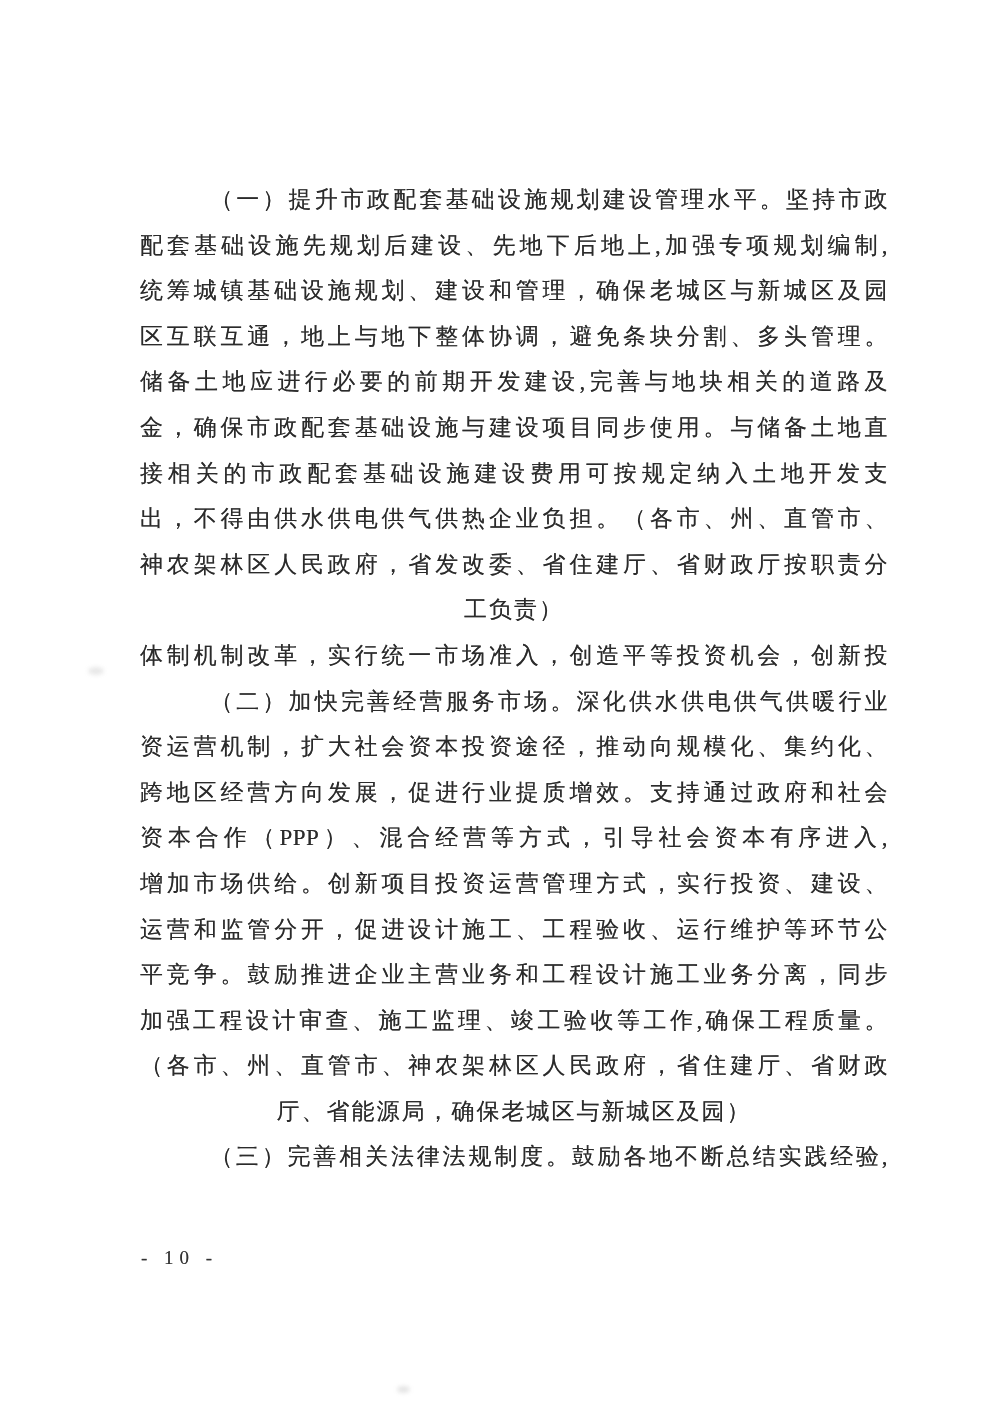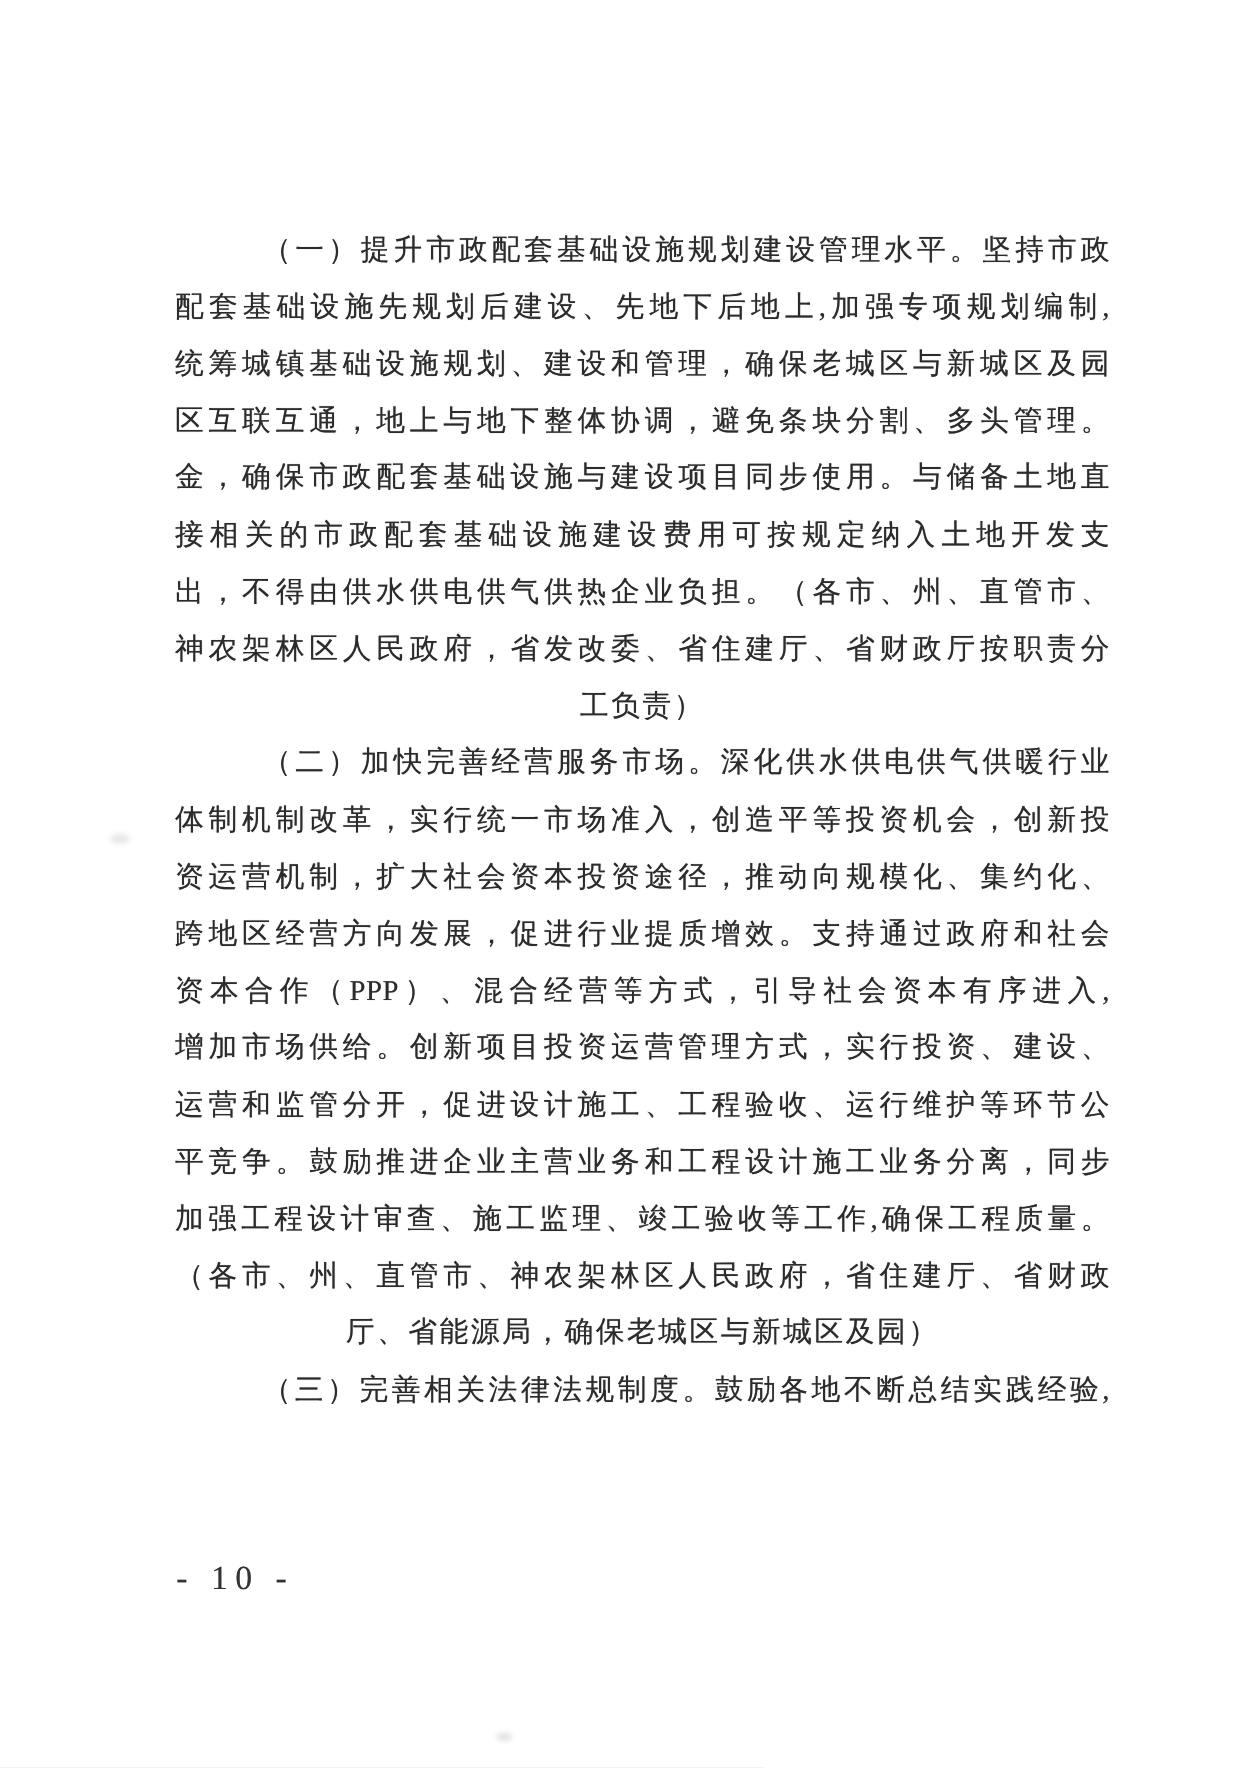--- a/index.html
+++ b/index.html
@@ -41,21 +41,21 @@
     padding-left: 70px;
   }
   .plain {
     text-align: center;
     letter-spacing: 2px;
   }
   .page-num {
     position: absolute;
     left: 141px;
     top: 1247px;
-    font-size: 27px;
+    font-size: 19px;
     letter-spacing: 6px;
     color: #333333;
     text-shadow: 0 0 0.5px rgba(45, 45, 45, 0.6);
   }
   
   .smudge {
     position: absolute;
     border-radius: 50%;
     filter: blur(2px);
   }
@@ -77,27 +77,28 @@
 </head>
 <body>
 
 <div class="page">
 
   <div class="text-block">
     <p class="ln ind just">（一）提升市政配套基础设施规划建设管理水平。坚持市政</p>
     <p class="ln just">配套基础设施先规划后建设、先地下后地上,加强专项规划编制,</p>
     <p class="ln just">统筹城镇基础设施规划、建设和管理，确保老城区与新城区及园</p>
     <p class="ln just">区互联互通，地上与地下整体协调，避免条块分割、多头管理。</p>
+    <p class="ln just">储备土地应进行必要的前期开发建设,完善与地块相关的道路及</p>
     <p class="ln just">金，确保市政配套基础设施与建设项目同步使用。与储备土地直</p>
     <p class="ln just">接相关的市政配套基础设施建设费用可按规定纳入土地开发支</p>
     <p class="ln just">出，不得由供水供电供气供热企业负担。（各市、州、直管市、</p>
     <p class="ln just">神农架林区人民政府，省发改委、省住建厅、省财政厅按职责分</p>
     <p class="ln plain">工负责）</p>
+    <p class="ln just">体制机制改革，实行统一市场准入，创造平等投资机会，创新投</p>
     <p class="ln ind just">（二）加快完善经营服务市场。深化供水供电供气供暖行业</p>
-    <p class="ln just">体制机制改革，实行统一市场准入，创造平等投资机会，创新投</p>
     <p class="ln just">资运营机制，扩大社会资本投资途径，推动向规模化、集约化、</p>
     <p class="ln just">跨地区经营方向发展，促进行业提质增效。支持通过政府和社会</p>
     <p class="ln just">资本合作（PPP）、混合经营等方式，引导社会资本有序进入,</p>
     <p class="ln just">增加市场供给。创新项目投资运营管理方式，实行投资、建设、</p>
     <p class="ln just">运营和监管分开，促进设计施工、工程验收、运行维护等环节公</p>
     <p class="ln just">平竞争。鼓励推进企业主营业务和工程设计施工业务分离，同步</p>
     <p class="ln just">加强工程设计审查、施工监理、竣工验收等工作,确保工程质量。</p>
     <p class="ln just">（各市、州、直管市、神农架林区人民政府，省住建厅、省财政</p>
     <p class="ln plain">厅、省能源局，确保老城区与新城区及园）</p>
     <p class="ln ind just">（三）完善相关法律法规制度。鼓励各地不断总结实践经验,</p>

